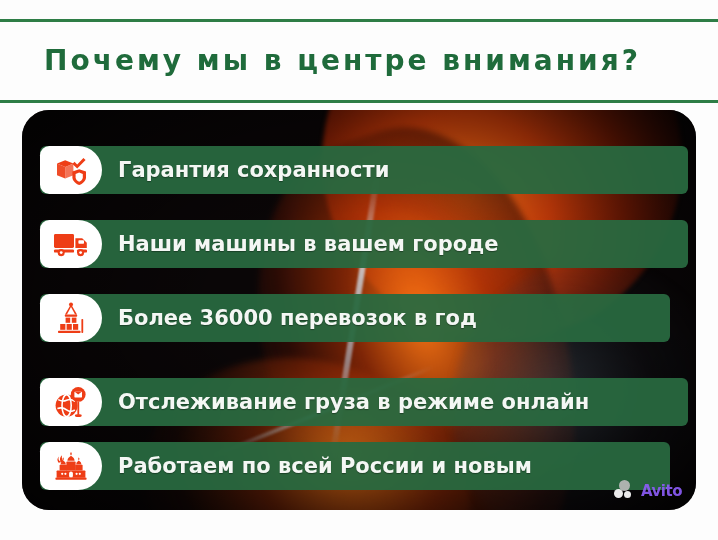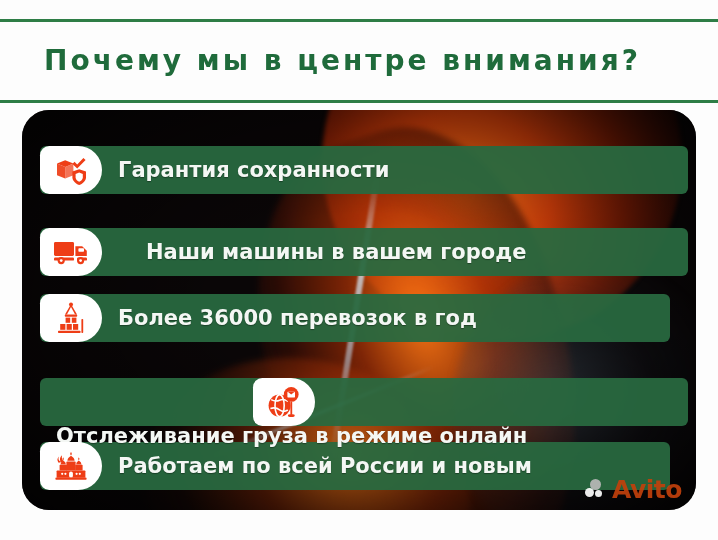--- a/index.html
+++ b/index.html
@@ -190,24 +190,24 @@
   }
   .wm-dots i {
     position: absolute;
     border-radius: 50%;
     display: block;
   }
   .wm-dots i:nth-child(1){ left:0;  top:9px;  width:9px;  height:9px;  background:#ffffff; }
   .wm-dots i:nth-child(2){ left:10px;top:11px; width:7px;  height:7px;  background:#ffffff; }
   .wm-dots i:nth-child(3){ left:5px; top:0;   width:11px; height:11px; background:#b9b9b9; }
   .wm-text {
-    color: #c2410c;
+    color: #8b5cf6;
     font-family: "DejaVu Sans", sans-serif;
     font-weight: bold;
-    font-size: 25px;
+    font-size: 15px;
     line-height: 1;
     letter-spacing: -0.5px;
   }
 </style>
 </head>
 <body>
 
 <div id="root">
 
   <div class="header-band">
@@ -238,21 +238,21 @@
               <path d="M11.2 13.1 L19.4 9.6 L19.4 21.2 L11.2 24.6 Z" opacity="0.72"></path>
               <path d="M20.5 7.8 L23.2 10.4 L29.4 3.9 L31.6 6.0 L23.2 14.6 L18.4 9.9 Z"></path>
               <path d="M25.2 15.2 L32 17.6 L32 23.2 C32 26.7 29.1 29.4 25.2 31 C21.3 29.4 18.4 26.7 18.4 23.2 L18.4 17.6 Z"></path>
               <path d="M25.2 18.6 L28.8 19.9 L28.8 23.2 C28.8 25.2 27.3 26.8 25.2 27.8 C23.1 26.8 21.6 25.2 21.6 23.2 L21.6 19.9 Z" fill="#ffffff"></path>
             </g>
           </svg>
         </div>
         <div class="feature-label">Гарантия сохранности</div>
       </div>
 
-      <div class="feature-row" style="top:118px;gap:28px;">
+      <div class="feature-row" style="top:110px;">
         <div class="bar" style="width:648px"></div>
         <div class="icon-badge">
           <svg width="36" height="28" viewBox="0 0 36 28" fill="none">
             <g fill="#ee3d16">
               <rect x="1" y="4" width="20" height="14" rx="1.4"></rect>
               <path d="M22.4 8.2 L29.2 8.2 L33.8 12.8 L33.8 18 L22.4 18 Z"></path>
               <rect x="1" y="19.4" width="20" height="3.2" rx="1.2"></rect>
               <rect x="24" y="19.4" width="10" height="3.2" rx="1.2"></rect>
               <circle cx="8.2" cy="22.6" r="3.6"></circle>
               <circle cx="27.6" cy="22.6" r="3.6"></circle>
@@ -280,21 +280,21 @@
               <rect x="12.6" y="22" width="5.2" height="5.8"></rect>
               <rect x="19" y="22" width="5.2" height="5.8"></rect>
               <rect x="4" y="28.8" width="22.6" height="2.2" rx="0.8"></rect>
               <rect x="27.4" y="17" width="1.8" height="14" rx="0.7"></rect>
             </g>
           </svg>
         </div>
         <div class="feature-label">Более 36000 перевозок в год</div>
       </div>
 
-      <div class="feature-row" style="top:268px;flex-direction:column;">
+      <div class="feature-row" style="top:268px;">
         <div class="bar" style="width:648px"></div>
         <div class="icon-badge">
           <svg width="34" height="32" viewBox="0 0 34 32" fill="none">
             <g fill="#ee3d16">
               <circle cx="12.6" cy="19.6" r="11"></circle>
               <path d="M4.2 13.6 q4.2 2.4 8.4 0.6 t8.4 1.2" stroke="#ffffff" stroke-width="1.6" fill="none"></path>
               <path d="M3.4 22.4 q5.4 -1.6 9.2 1.4 t8.2 0.2" stroke="#ffffff" stroke-width="1.6" fill="none"></path>
               <ellipse cx="12.6" cy="19.6" rx="4.6" ry="11" stroke="#ffffff" stroke-width="1.6" fill="none"></ellipse>
               <circle cx="24.2" cy="8.4" r="7.4"></circle>
               <rect x="20.4" y="5.4" width="7.6" height="6.2" rx="1.2" fill="#ffffff"></rect>

